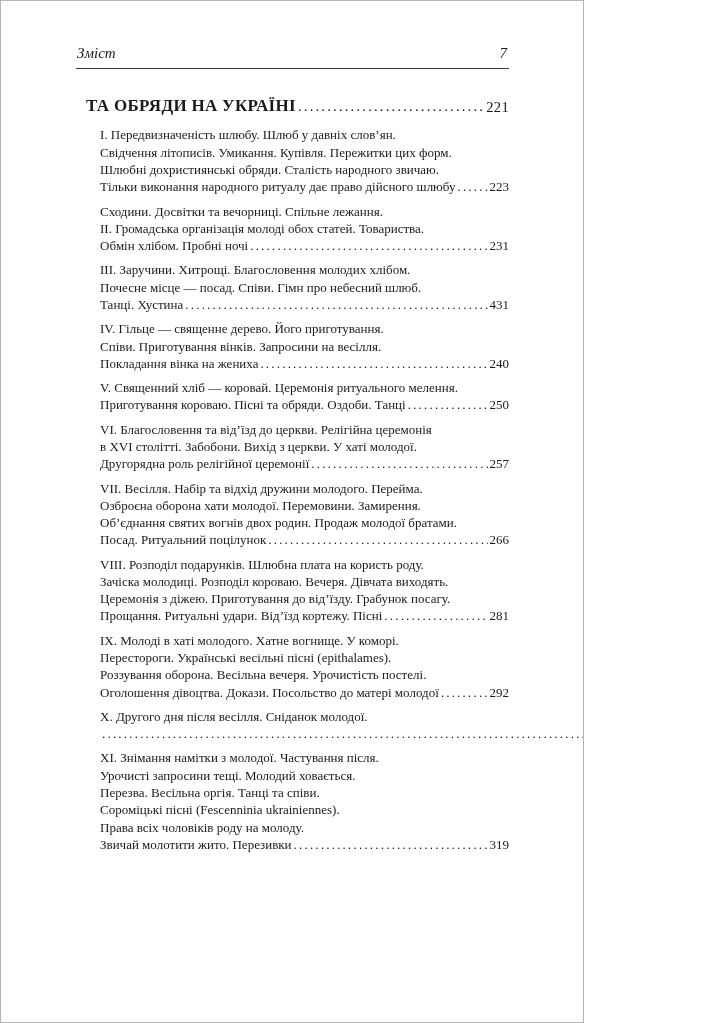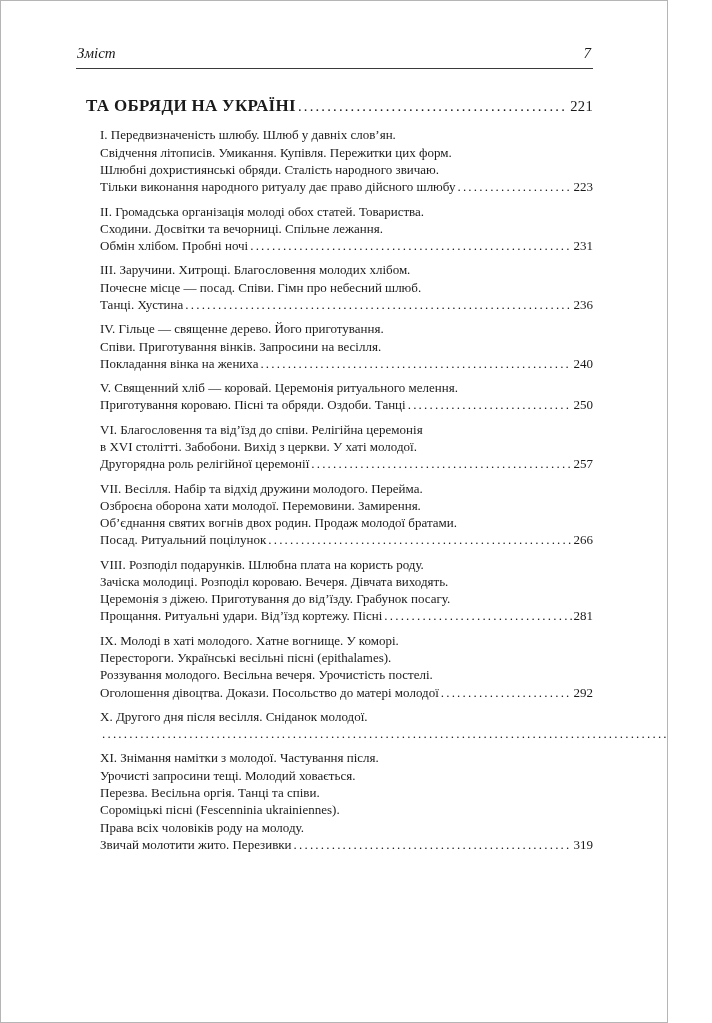--- a/index.html
+++ b/index.html
@@ -2,21 +2,21 @@
 <html><head>
 <meta charset="utf-8">
 <style>
   * { margin: 0; padding: 0; box-sizing: border-box; }
   html, body { background: #ffffff; }
   body {
     font-family: "Liberation Serif", "DejaVu Serif", serif;
     color: #1a1a1a;
   }
   .page {
-    width: 668px;
+    width: 584px;
     height: 1023px;
     background: #ffffff;
     border: 1px solid #b5b5b5;
     padding: 44px 74px 0 75px;
     overflow: hidden;
   }
   .running-header {
     display: flex;
     justify-content: space-between;
     align-items: baseline;
@@ -37,21 +37,21 @@
   }
   .toc-entry {
     margin-top: 7px;
     font-size: 13px;
     line-height: 1.33;
   }
   .toc-entry:first-child { margin-top: 9px; }
   .toc-line { white-space: nowrap; }
   .fill-line {
     display: flex;
-    align-items: center;
+    align-items: flex-end;
   }
   .fill-line > span:first-child { flex: 0 0 auto; }
   .leader {
     flex: 1 1 auto;
     overflow: hidden;
     white-space: nowrap;
     margin: 0 2px;
     min-width: 12px;
   }
   .leader::after {
@@ -88,56 +88,56 @@
         <div class="toc-line">I. Передвизначеність шлюбу. Шлюб у давніх слов’ян.</div>
         <div class="toc-line">Свідчення літописів. Умикання. Купівля. Пережитки цих форм.</div>
         <div class="toc-line">Шлюбні дохристиянські обряди. Сталість народного звичаю.</div>
         <div class="toc-line fill-line">
           <span>Тільки виконання народного ритуалу дає право дійсного шлюбу</span>
           <span class="leader"></span>
           <span class="pgnum">223</span>
         </div>
       </div>
       <div class="toc-entry">
+        <div class="toc-line">Сходини. Досвітки та вечорниці. Спільне лежання.</div>
         <div class="toc-line">II. Громадська організація молоді обох статей. Товариства.</div>
-        <div class="toc-line">Сходини. Досвітки та вечорниці. Спільне лежання.</div>
         <div class="toc-line fill-line">
           <span>Обмін хлібом. Пробні ночі</span>
           <span class="leader"></span>
           <span class="pgnum">231</span>
         </div>
       </div>
       <div class="toc-entry">
         <div class="toc-line">III. Заручини. Хитрощі. Благословення молодих хлібом.</div>
         <div class="toc-line">Почесне місце — посад. Співи. Гімн про небесний шлюб.</div>
         <div class="toc-line fill-line">
           <span>Танці. Хустина</span>
           <span class="leader"></span>
-          <span class="pgnum">236</span>
+          <span class="pgnum">431</span>
         </div>
       </div>
       <div class="toc-entry">
         <div class="toc-line">IV. Гільце — священне дерево. Його приготування.</div>
         <div class="toc-line">Співи. Приготування вінків. Запросини на весілля.</div>
         <div class="toc-line fill-line">
           <span>Покладання вінка на жениха</span>
           <span class="leader"></span>
           <span class="pgnum">240</span>
         </div>
       </div>
       <div class="toc-entry">
         <div class="toc-line">V. Священний хліб — коровай. Церемонія ритуального мелення.</div>
         <div class="toc-line fill-line">
           <span>Приготування короваю. Пісні та обряди. Оздоби. Танці</span>
           <span class="leader"></span>
           <span class="pgnum">250</span>
         </div>
       </div>
       <div class="toc-entry">
-        <div class="toc-line">VI. Благословення та від’їзд до співи. Релігійна церемонія</div>
+        <div class="toc-line">VI. Благословення та від’їзд до церкви. Релігійна церемонія</div>
         <div class="toc-line">в XVI столітті. Забобони. Вихід з церкви. У хаті молодої.</div>
         <div class="toc-line fill-line">
           <span>Другорядна роль релігійної церемонії</span>
           <span class="leader"></span>
           <span class="pgnum">257</span>
         </div>
       </div>
       <div class="toc-entry">
         <div class="toc-line">VII. Весілля. Набір та відхід дружини молодого. Перейма.</div>
         <div class="toc-line">Озброєна оборона хати молодої. Перемовини. Замирення.</div>
@@ -154,21 +154,21 @@
         <div class="toc-line">Церемонія з діжею. Приготування до від’їзду. Грабунок посагу.</div>
         <div class="toc-line fill-line">
           <span>Прощання. Ритуальні удари. Від’їзд кортежу. Пісні</span>
           <span class="leader"></span>
           <span class="pgnum">281</span>
         </div>
       </div>
       <div class="toc-entry">
         <div class="toc-line">IX. Молоді в хаті молодого. Хатне вогнище. У коморі.</div>
         <div class="toc-line">Перестороги. Українські весільні пісні (epithalames).</div>
-        <div class="toc-line">Роззування молодого. Весільна вечеря. Урочистість постелі.</div>
+        <div class="toc-line">Роззування оборона. Весільна вечеря. Урочистість постелі.</div>
         <div class="toc-line fill-line">
           <span>Оголошення дівоцтва. Докази. Посольство до матері молодої </span>
           <span class="leader"></span>
           <span class="pgnum">292</span>
         </div>
       </div>
       <div class="toc-entry">
         <div class="toc-line">X. Другого дня після весілля. Сніданок молодої.</div>
         <div class="toc-line fill-line">
           <span class="leader"></span>

